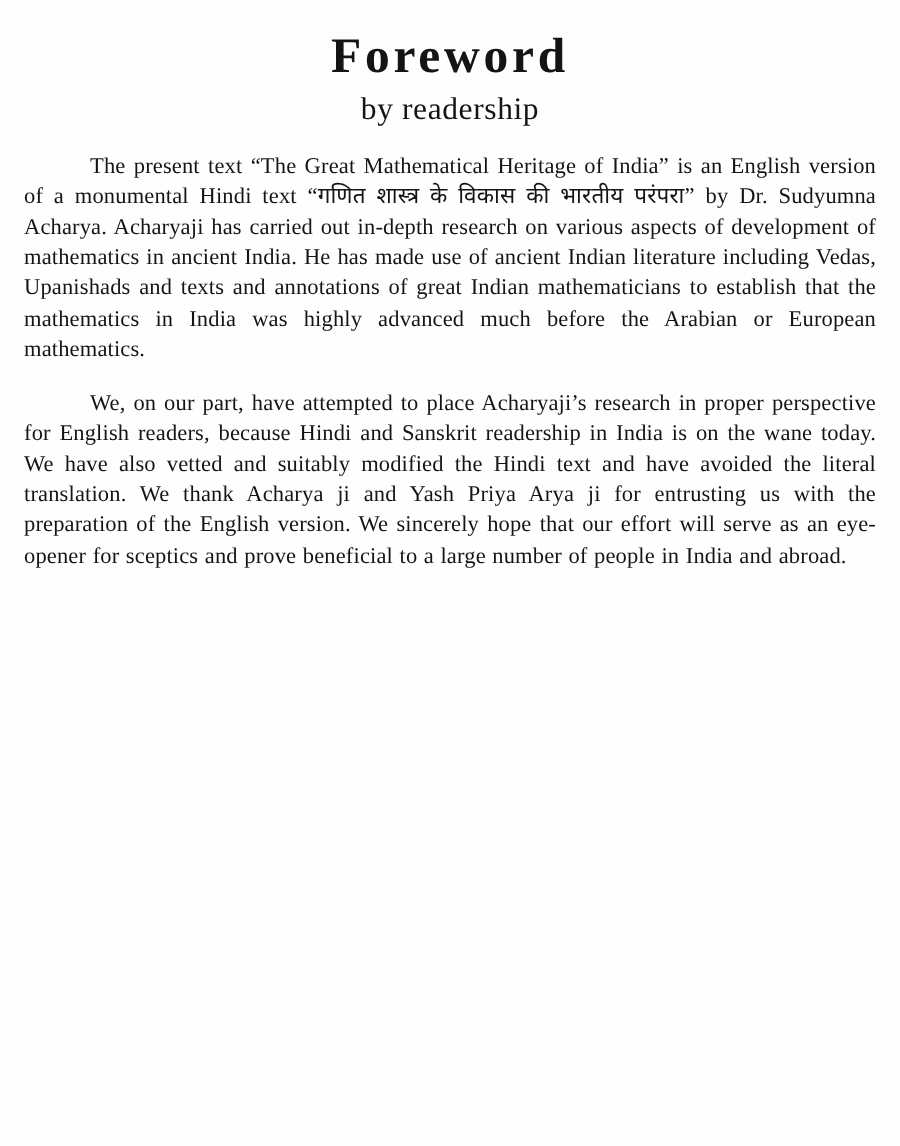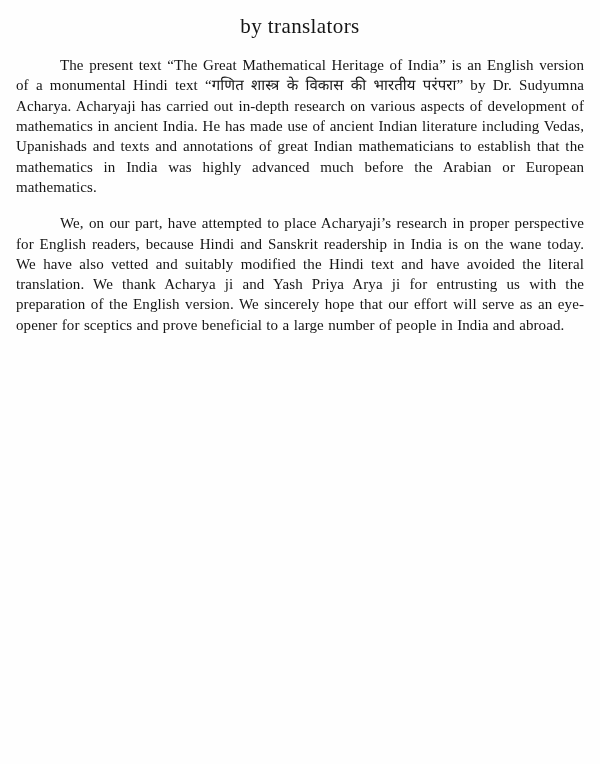--- a/index.html
+++ b/index.html
@@ -50,20 +50,21 @@
   }
   .para.second {
     text-indent: 44px;
   }
 </style>
 </head>
 <body>
 
 <div class="page">
 
+  <h1 class="title">Foreword</h1>
 
-  <h2 class="subtitle">by translators</h2>
+  <h2 class="subtitle">by readership</h2>
 
   <p class="para first">The present text “The Great Mathematical Heritage of India” is an English version of a monumental Hindi text “गणित शास्त्र के विकास की भारतीय परंपरा” by Dr. Sudyumna Acharya. Acharyaji has carried out in-depth research on various aspects of development of mathematics in ancient India. He has made use of ancient Indian literature including Vedas, Upanishads and texts and annotations of great Indian mathematicians to establish that the mathematics in India was highly advanced much before the Arabian or European mathematics.</p>
 
   <p class="para second">We, on our part, have attempted to place Acharyaji’s research in proper perspective for English readers, because Hindi and Sanskrit readership in India is on the wane today. We have also vetted and suitably modified the Hindi text and have avoided the literal translation. We thank Acharya ji and Yash Priya Arya ji for entrusting us with the preparation of the English version. We sincerely hope that our effort will serve as an eye- opener for sceptics and prove beneficial to a large number of people in India and abroad.</p>
 
 </div>
 
 </body></html>

